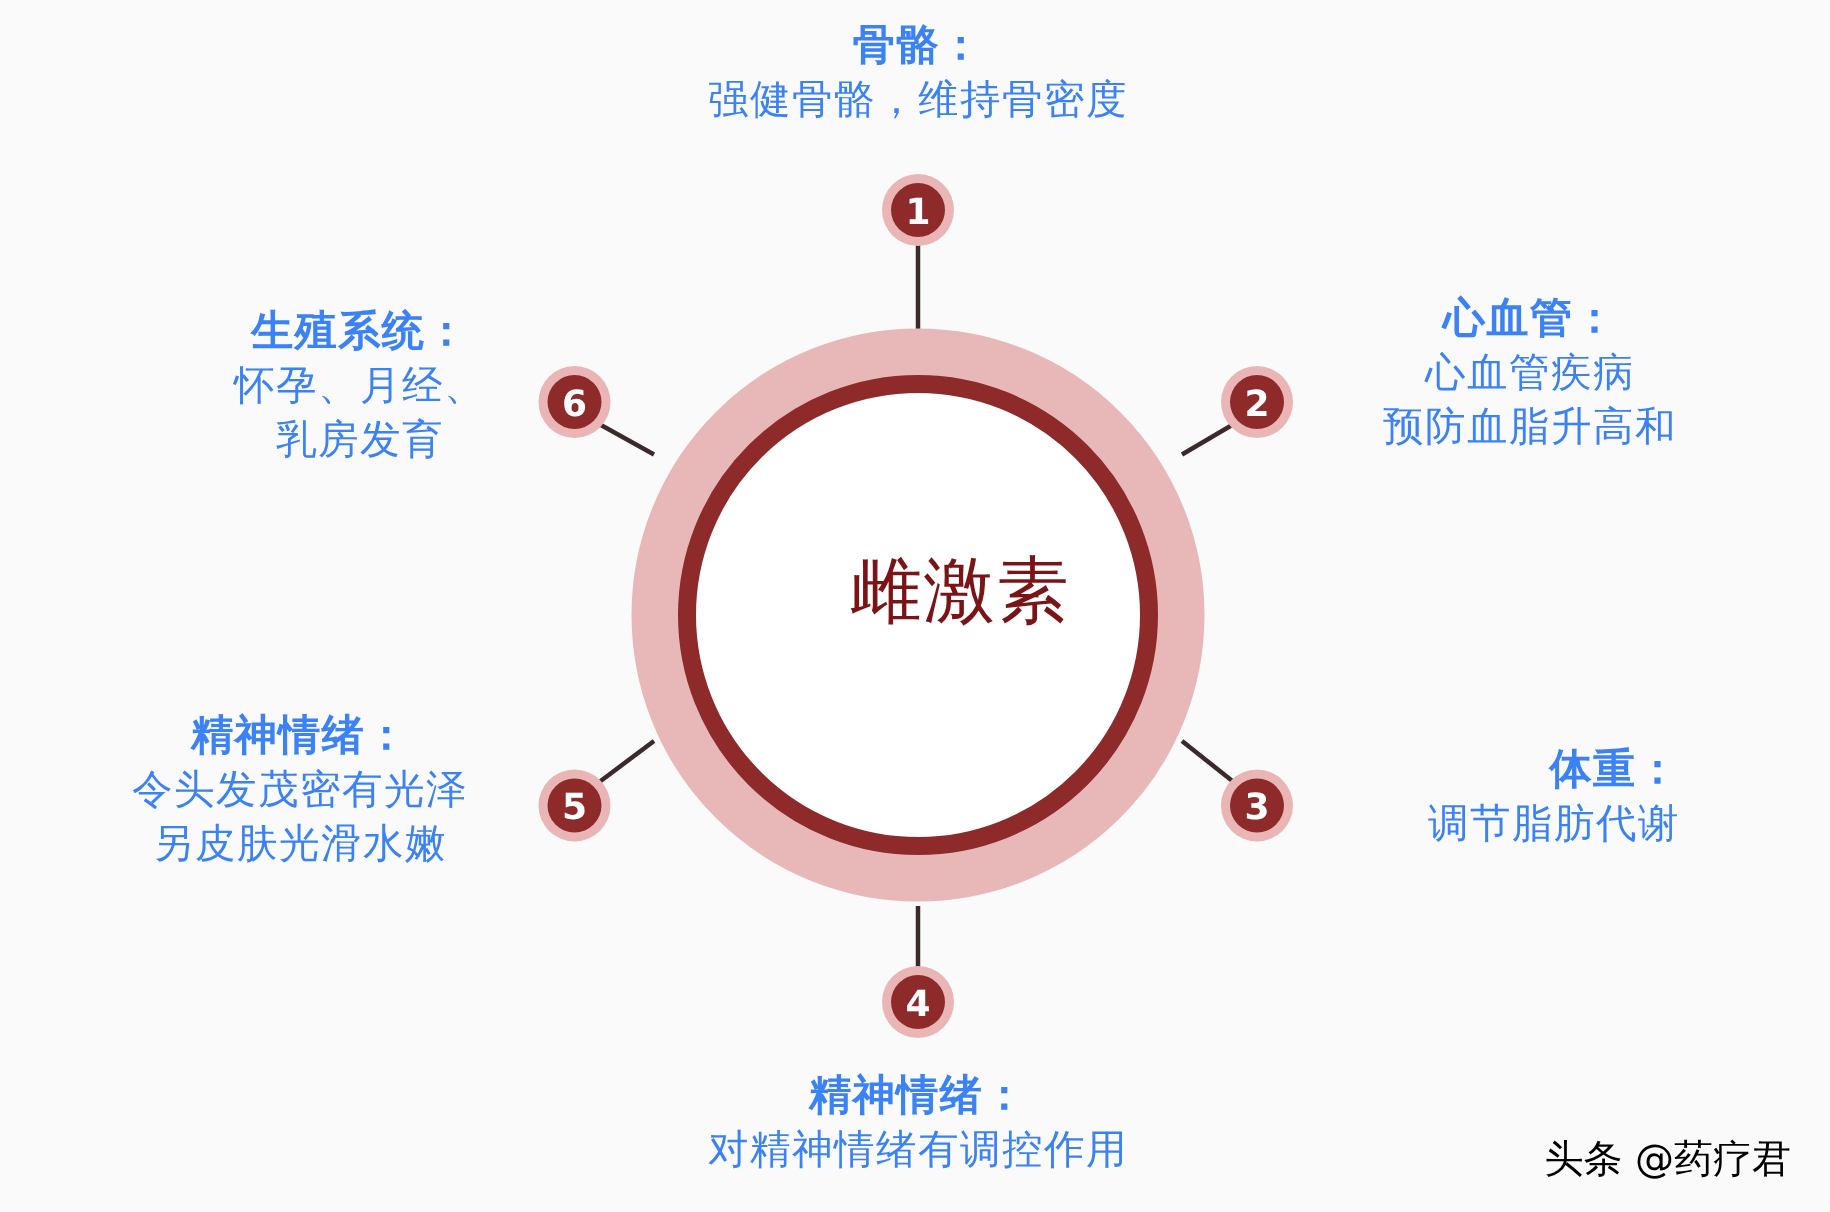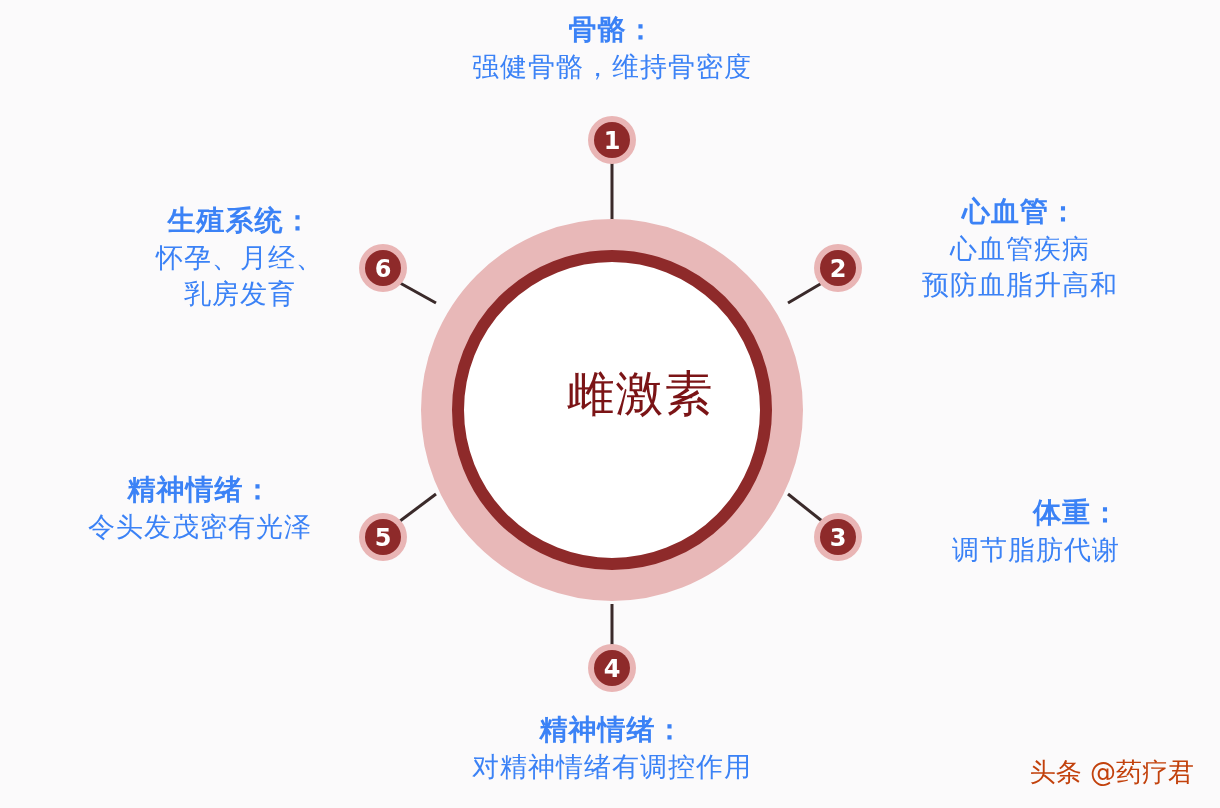--- a/index.html
+++ b/index.html
@@ -31,21 +31,21 @@
     position: absolute;
     left: 540px; top: 362px; width: 200px;
     text-align: center;
     font-size: 48px; font-weight: normal;
     color: #7b1416;
     letter-spacing: 1px;
   }
   .watermark {
     position: absolute;
     right: 26px; bottom: 18px;
-    font-size: 26px; color: #c2410c;
+    font-size: 26px; color: #000000;
   }
 </style>
 </head>
 <body>
 
 <svg id="diagram-svg" width="1220" height="808" viewBox="0 0 1220 808">
 
   <line x1="612" y1="162" x2="612" y2="222" stroke="#3a2a2a" stroke-width="3"></line>
   <line x1="822" y1="283" x2="788" y2="303" stroke="#3a2a2a" stroke-width="3"></line>
   <line x1="822" y1="521" x2="788" y2="494" stroke="#3a2a2a" stroke-width="3"></line>
@@ -108,20 +108,21 @@
 </div>
 
 <div class="label-block" style="left:412px; top:712px; width:400px;">
   <span class="label-title">精神情绪：</span>
   <span class="label-desc">对精神情绪有调控作用</span>
 </div>
 
 <div class="label-block" style="left:50px; top:472px; width:300px;">
   <span class="label-title">精神情绪：</span>
   <span class="label-desc">令头发茂密有光泽</span>
+  <span class="label-desc">另皮肤光滑水嫩</span>
 </div>
 
 <div class="label-block" style="left:110px; top:203px; width:260px;">
   <span class="label-title">生殖系统：</span>
   <span class="label-desc">怀孕、月经、</span>
   <span class="label-desc">乳房发育</span>
 </div>
 
 <div class="watermark">头条 @药疗君</div>
 

